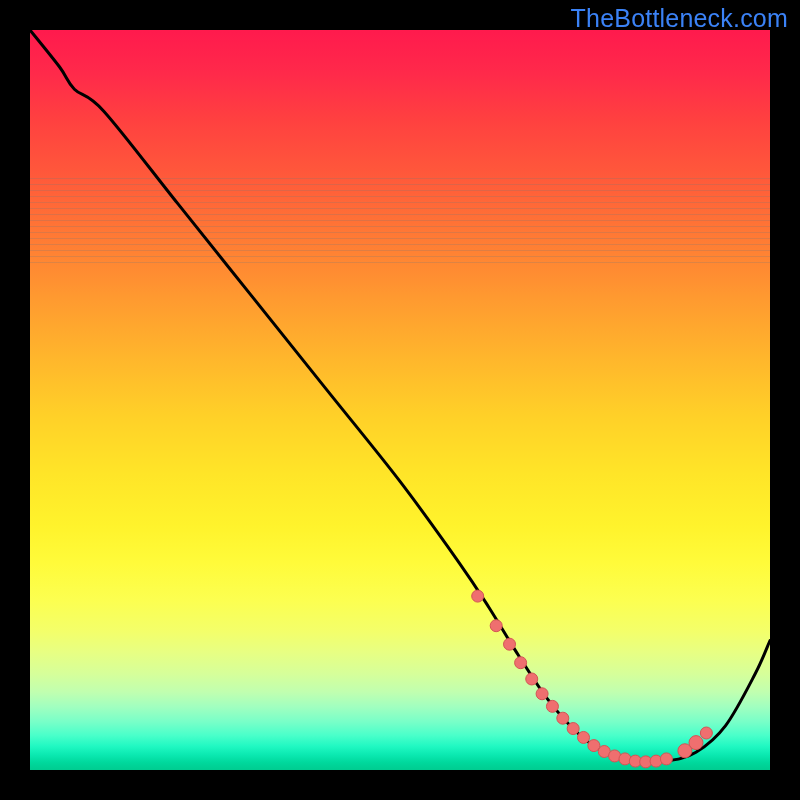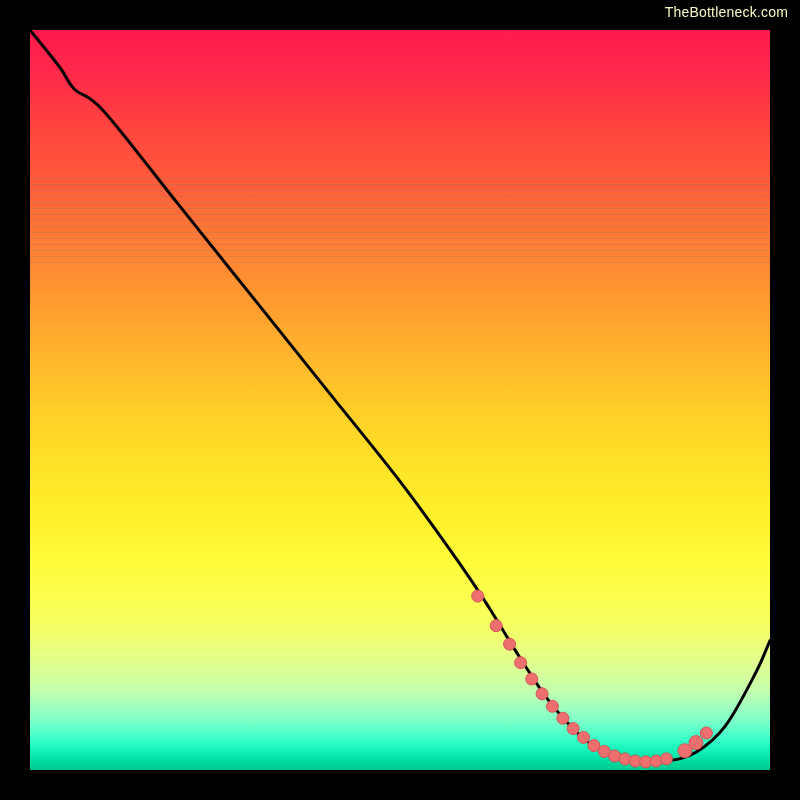--- a/index.html
+++ b/index.html
@@ -66,22 +66,22 @@
   }
   .stripes .stripe {
     height: 1px;
     margin-bottom: 5px;
     background: rgba(120,120,120,0.25);
   }
   .watermark {
     position: absolute;
     top: 4px;
     right: 12px;
-    color: #fef9c3;
-    font-size: 14px;
+    color: #3b82f6;
+    font-size: 25px;
     font-weight: 500;
     letter-spacing: 0.2px;
     user-select: none;
   }
 </style>
 </head>
 <body>
 
 <div class="frame">
   <div class="watermark">TheBottleneck.com</div>

